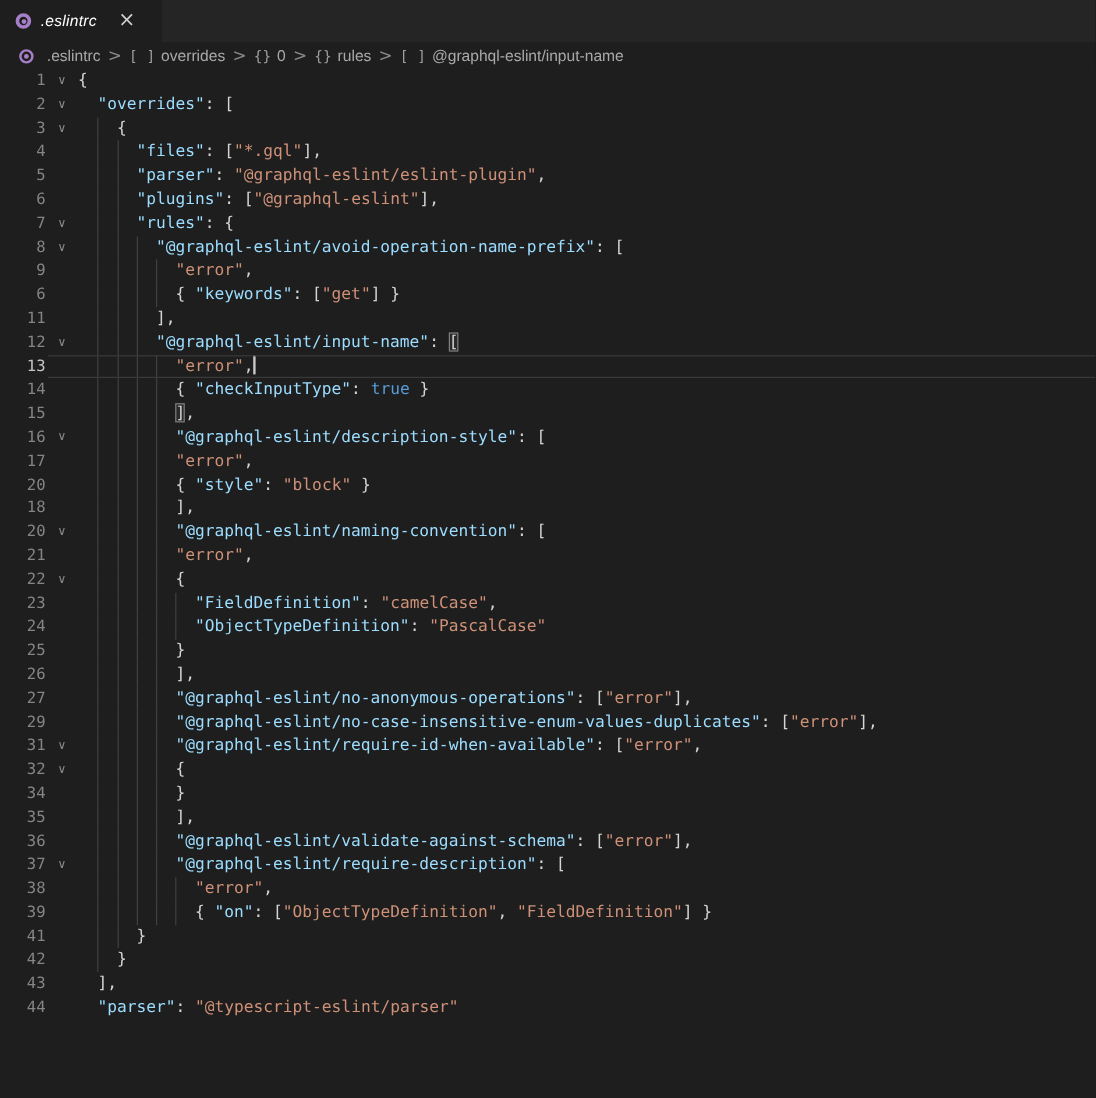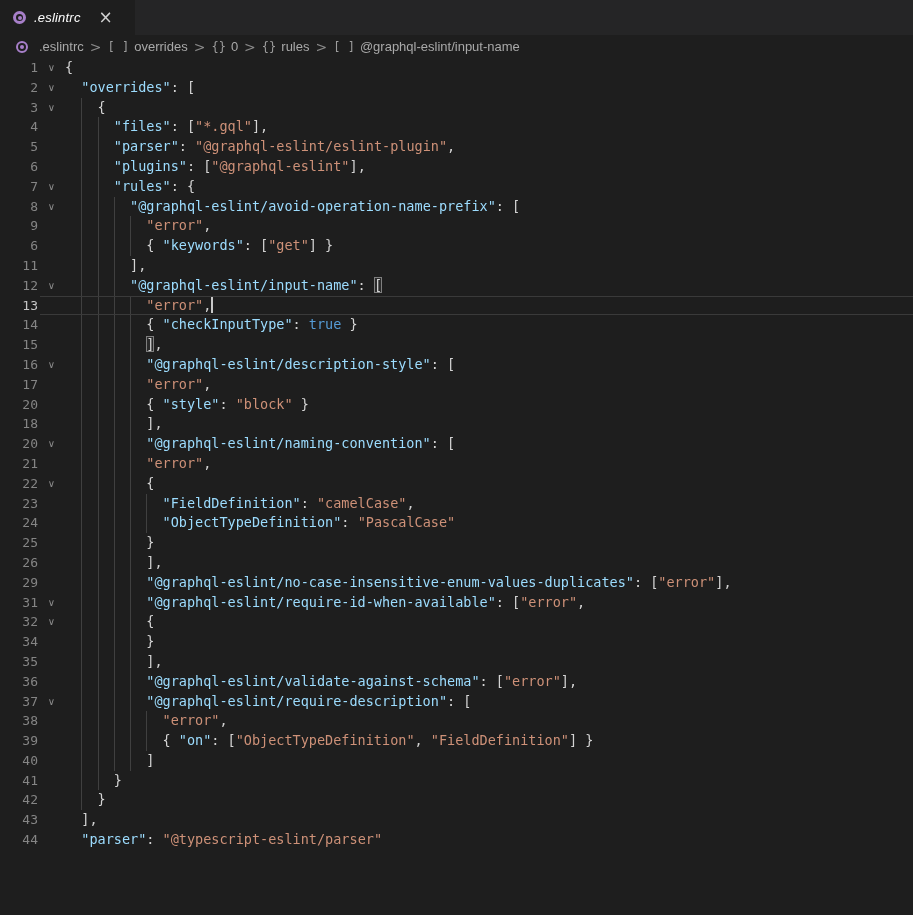--- a/index.html
+++ b/index.html
@@ -202,20 +202,25 @@
       <div class="ln">25</div>
       <div class="fold"></div>
       <div class="code"><i class="guide" style="left: 16.26px;"></i><i class="guide" style="left: 32.52px;"></i><i class="guide" style="left: 48.78px;"></i><i class="guide" style="left: 65.04px;"></i><span class="tk-p">          }</span></div>
     </div>
     <div class="line">
       <div class="ln">26</div>
       <div class="fold"></div>
       <div class="code"><i class="guide" style="left: 16.26px;"></i><i class="guide" style="left: 32.52px;"></i><i class="guide" style="left: 48.78px;"></i><i class="guide" style="left: 65.04px;"></i><span class="tk-p">          ],</span></div>
     </div>
     <div class="line">
+      <div class="ln">27</div>
+      <div class="fold"></div>
+      <div class="code"><i class="guide" style="left: 16.26px;"></i><i class="guide" style="left: 32.52px;"></i><i class="guide" style="left: 48.78px;"></i><i class="guide" style="left: 65.04px;"></i><span class="tk-p">          </span><span class="tk-k">"@graphql-eslint/no-anonymous-operations"</span><span class="tk-p">: [</span><span class="tk-s">"error"</span><span class="tk-p">],</span></div>
+    </div>
+    <div class="line">
       <div class="ln">29</div>
       <div class="fold"></div>
       <div class="code"><i class="guide" style="left: 16.26px;"></i><i class="guide" style="left: 32.52px;"></i><i class="guide" style="left: 48.78px;"></i><i class="guide" style="left: 65.04px;"></i><span class="tk-p">          </span><span class="tk-k">"@graphql-eslint/no-case-insensitive-enum-values-duplicates"</span><span class="tk-p">: [</span><span class="tk-s">"error"</span><span class="tk-p">],</span></div>
     </div>
     <div class="line">
       <div class="ln">31</div>
       <div class="fold">∨</div>
       <div class="code"><i class="guide" style="left: 16.26px;"></i><i class="guide" style="left: 32.52px;"></i><i class="guide" style="left: 48.78px;"></i><i class="guide" style="left: 65.04px;"></i><span class="tk-p">          </span><span class="tk-k">"@graphql-eslint/require-id-when-available"</span><span class="tk-p">: [</span><span class="tk-s">"error"</span><span class="tk-p">,</span></div>
     </div>
     <div class="line">
@@ -247,25 +252,20 @@
       <div class="ln">38</div>
       <div class="fold"></div>
       <div class="code"><i class="guide" style="left: 16.26px;"></i><i class="guide" style="left: 32.52px;"></i><i class="guide" style="left: 48.78px;"></i><i class="guide" style="left: 65.04px;"></i><i class="guide" style="left: 81.3px;"></i><span class="tk-p">            </span><span class="tk-s">"error"</span><span class="tk-p">,</span></div>
     </div>
     <div class="line">
       <div class="ln">39</div>
       <div class="fold"></div>
       <div class="code"><i class="guide" style="left: 16.26px;"></i><i class="guide" style="left: 32.52px;"></i><i class="guide" style="left: 48.78px;"></i><i class="guide" style="left: 65.04px;"></i><i class="guide" style="left: 81.3px;"></i><span class="tk-p">            { </span><span class="tk-k">"on"</span><span class="tk-p">: [</span><span class="tk-s">"ObjectTypeDefinition"</span><span class="tk-p">, </span><span class="tk-s">"FieldDefinition"</span><span class="tk-p">] }</span></div>
     </div>
     <div class="line">
-      <div class="ln">40</div>
-      <div class="fold"></div>
-      <div class="code"><i class="guide" style="left: 16.26px;"></i><i class="guide" style="left: 32.52px;"></i><i class="guide" style="left: 48.78px;"></i><i class="guide" style="left: 65.04px;"></i><span class="tk-p">          ]</span></div>
-    </div>
-    <div class="line">
       <div class="ln">41</div>
       <div class="fold"></div>
       <div class="code"><i class="guide" style="left: 16.26px;"></i><i class="guide" style="left: 32.52px;"></i><span class="tk-p">      }</span></div>
     </div>
     <div class="line">
       <div class="ln">42</div>
       <div class="fold"></div>
       <div class="code"><i class="guide" style="left: 16.26px;"></i><span class="tk-p">    }</span></div>
     </div>
     <div class="line">

